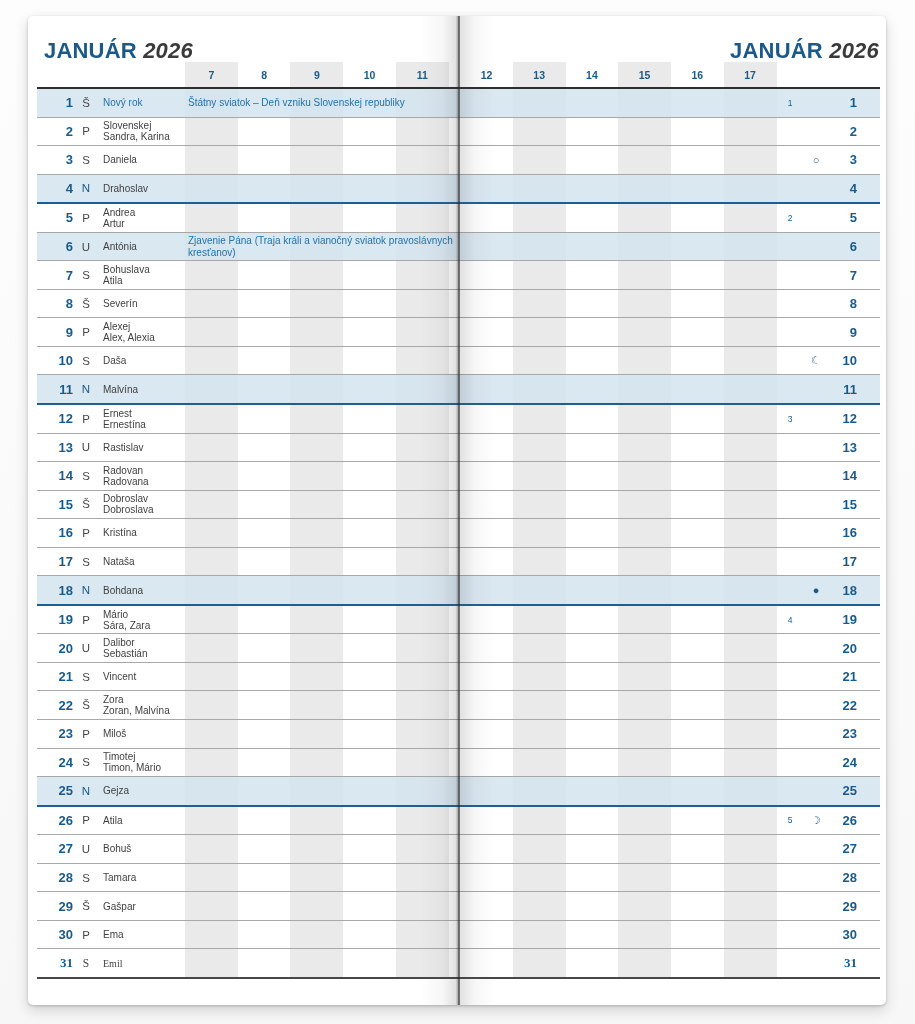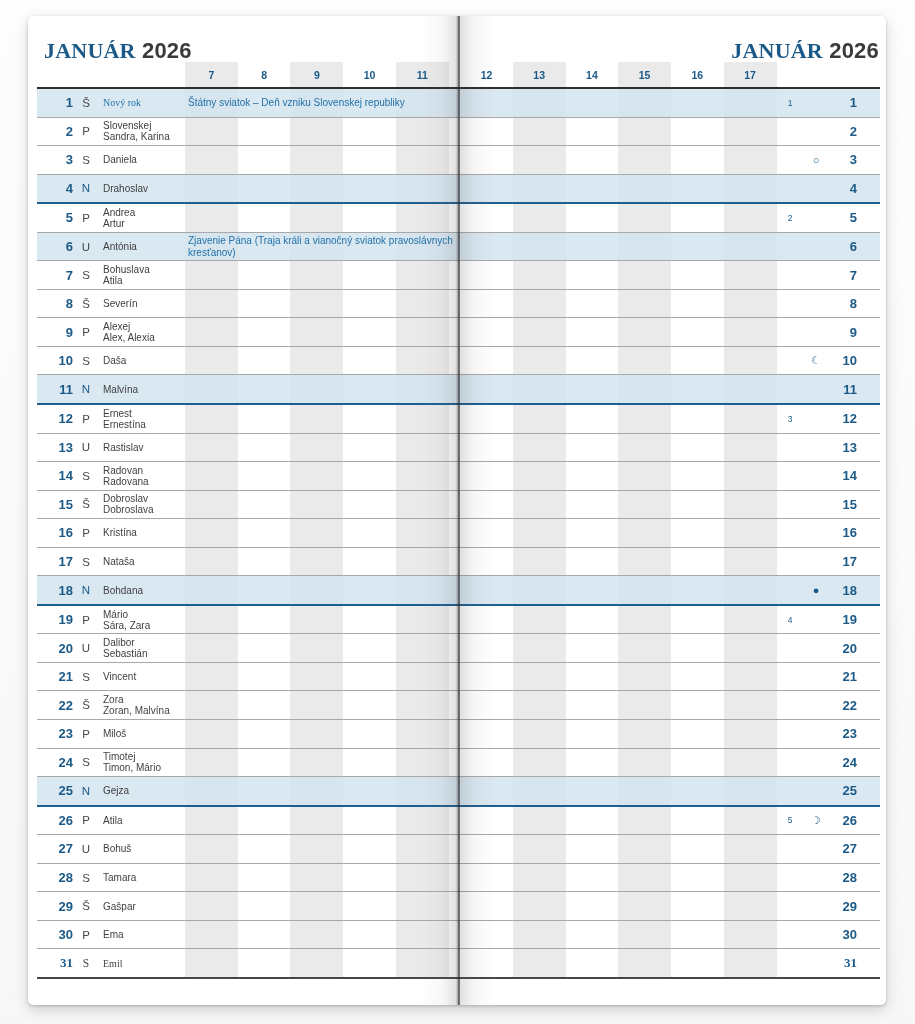--- a/index.html
+++ b/index.html
@@ -16,22 +16,22 @@
     font-family:"Liberation Sans",sans-serif;background:#f6f6f6;}
   .stage{position:relative;width:915px;height:1024px;
     background:linear-gradient(180deg,#fdfdfd 0%,#f7f7f7 100%);}
   .book{position:absolute;left:28px;top:16px;width:858px;height:989px;
     background:#ffffff;border-radius:5px;
     box-shadow:0 5px 14px rgba(0,0,0,0.16),0 1px 3px rgba(0,0,0,0.20);}
   
   .title{position:absolute;top:22px;font-size:22px;font-weight:bold;letter-spacing:0.2px;white-space:nowrap;}
   .title.left{left:16px;}
   .title.right{right:7px;}
-  .title .month{color:var(--accent);font-family:Liberation Serif, serif;}
-  .title .year{color:var(--year-text);}
+  .title .month{color:var(--accent);}
+  .title .year{color:var(--year-text);font-style:italic;}
   
   .header-cells{position:absolute;left:9px;top:46px;width:843px;height:25px;}
   .hcell{position:absolute;top:0;width:53px;height:25px;line-height:27px;
     text-align:center;font-size:10.5px;font-weight:bold;color:var(--accent);}
   .hcell.shaded{background:var(--stripe);}
   
   .grid{position:absolute;left:9px;top:71px;width:843px;height:892px;
     border-top:2px solid #2d2d2d;border-bottom:2px solid #474747;}
   .stripe{position:absolute;top:0;bottom:0;width:53px;background:var(--stripe);z-index:0;}
   .rows{position:absolute;inset:0;display:flex;flex-direction:column;z-index:1;}
@@ -41,21 +41,21 @@
   .row.sunday{border-bottom:2px solid var(--sunday-border);}
   .r-day{position:absolute;left:0;top:0;bottom:0;width:36px;text-align:right;
     font-size:13px;font-weight:bold;color:var(--accent);
     display:flex;align-items:center;justify-content:flex-end;}
   .r-dow{position:absolute;left:40px;top:0;bottom:0;width:18px;text-align:center;
     font-size:11.5px;color:#474747;display:flex;align-items:center;justify-content:center;}
   .row.sunday .r-dow{color:var(--accent);}
   .r-names{position:absolute;left:66px;top:0;bottom:0;width:84px;
     display:flex;flex-direction:column;justify-content:center;
     font-size:10px;line-height:11px;color:var(--name-text);}
-  .row.name-blue .r-names{color:var(--holiday-text);font-family:Liberation Serif, serif;}
+  .row.name-blue .r-names{color:var(--holiday-text);}
   .r-note{position:absolute;left:151px;top:0;bottom:0;width:272px;
     display:flex;flex-direction:column;justify-content:center;
     font-size:10px;line-height:11.5px;color:var(--holiday-text);}
   .r-week{position:absolute;left:746px;top:0;bottom:0;width:14px;text-align:center;
     font-size:8.5px;color:var(--accent);display:flex;align-items:center;justify-content:center;}
   .r-moon{position:absolute;left:766px;top:0;bottom:0;width:26px;text-align:center;
     font-size:11px;color:var(--accent);display:flex;align-items:center;justify-content:center;}
   .r-day2{position:absolute;right:23px;top:0;bottom:0;width:40px;text-align:right;
     font-size:13px;font-weight:bold;color:var(--accent);
     display:flex;align-items:center;justify-content:flex-end;}

